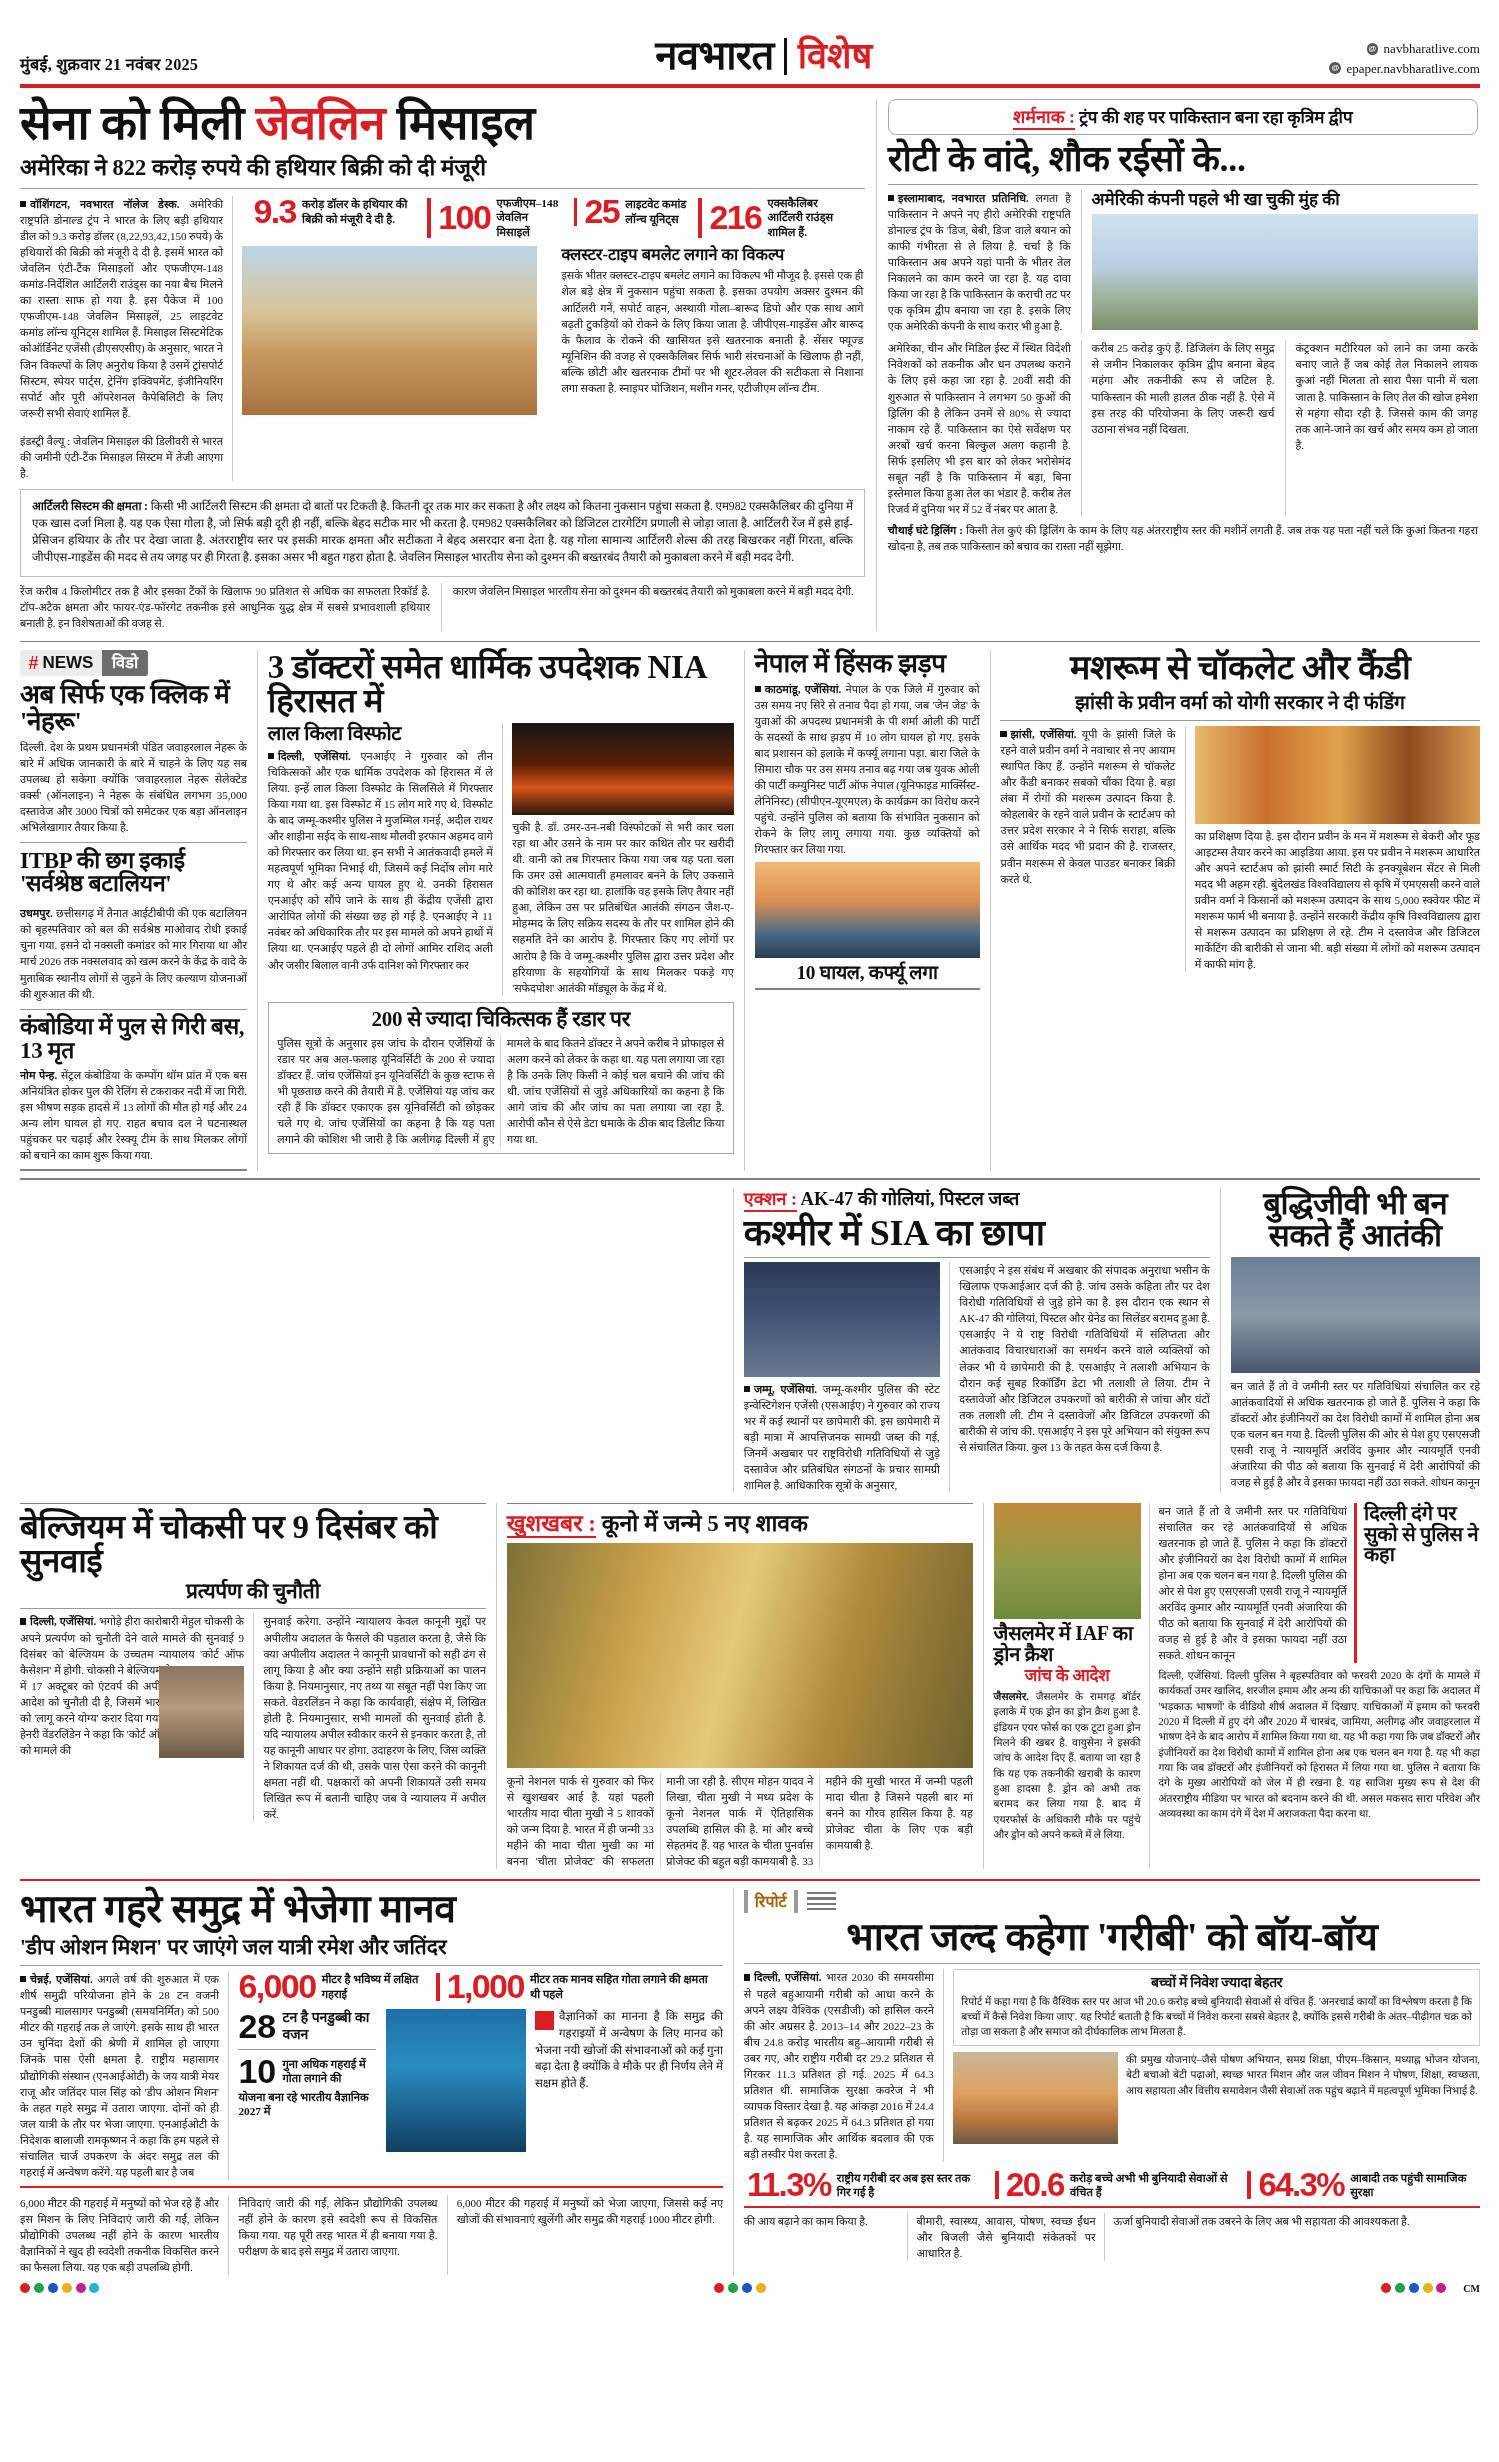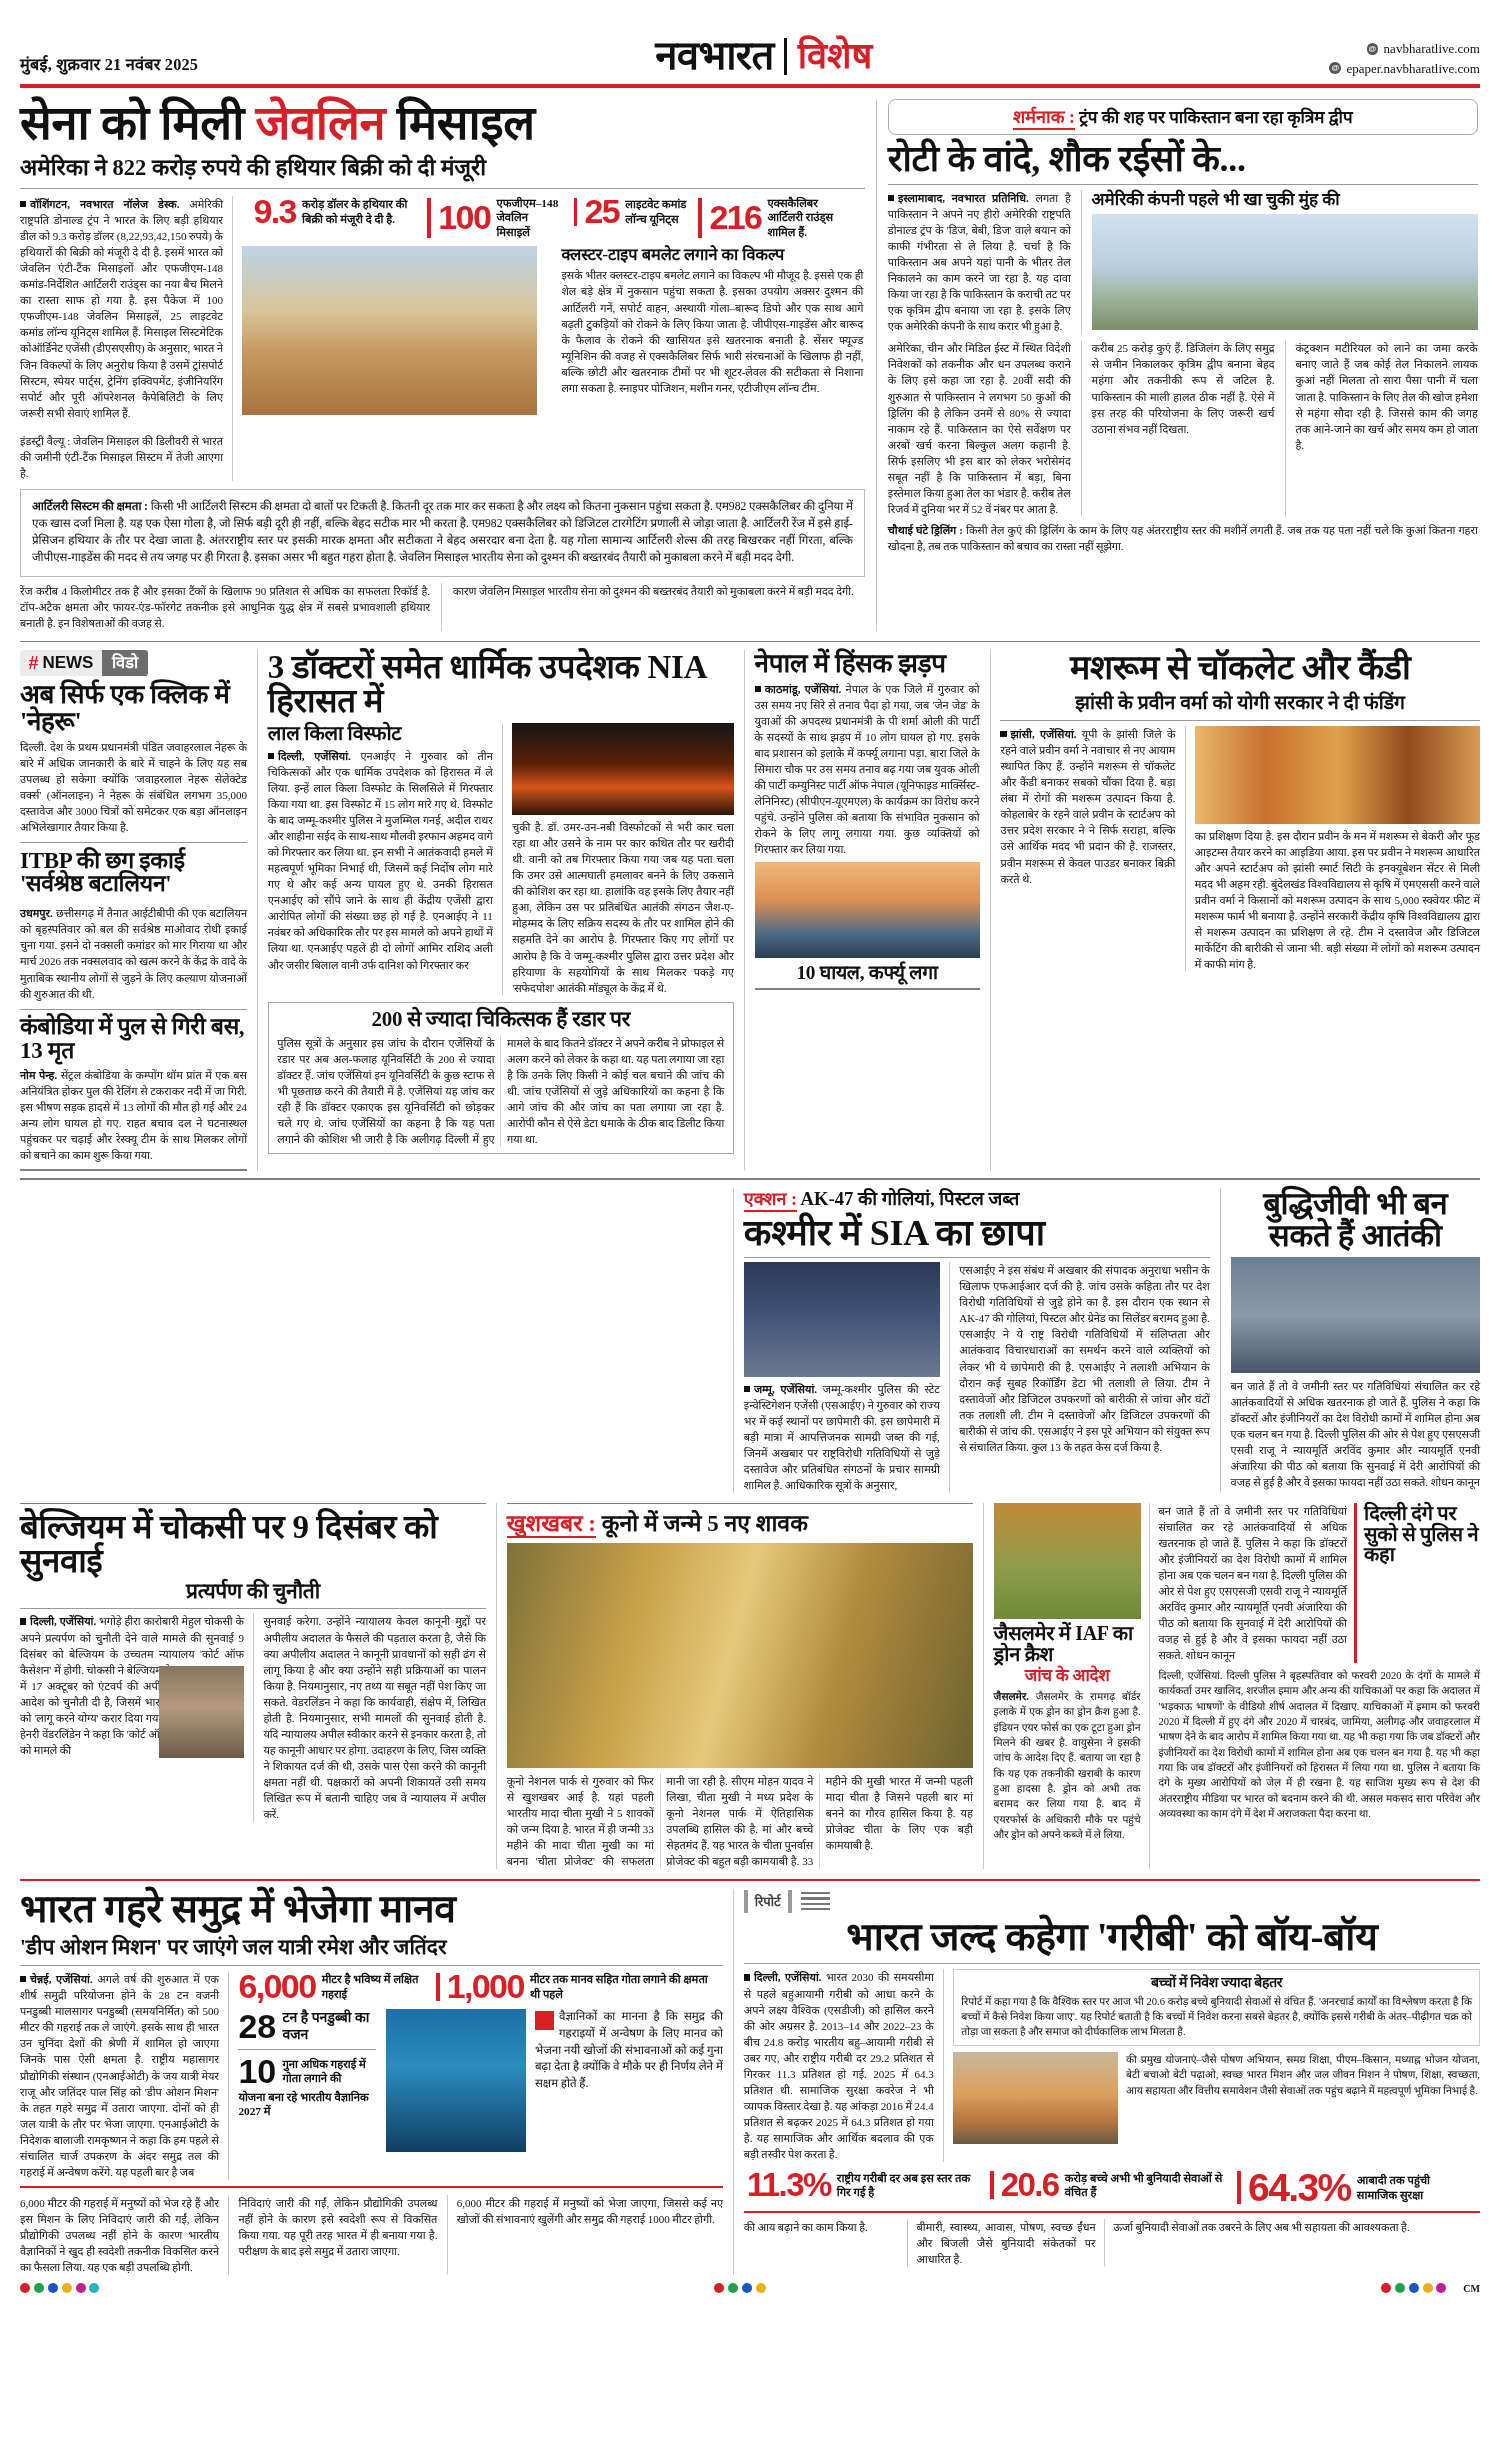--- a/index.html
+++ b/index.html
@@ -99,21 +99,21 @@
 
   .dotrow { display: flex; gap: 3.9px; align-items: center; }
   .dot { width: 10px; height: 10px; border-radius: 50%; }
 
   .label-tag {
     display: inline-block; color: #d81f26; font-weight: 700; font-size: 18px;
     border-bottom: 2.3px solid #d81f26; line-height: 1.1;
   }
   .pipe-tag { display: flex; align-items: center; gap: 7px; }
   .pipe-tag .bar { width: 3.9px; height: 23px; background: #9a9a9a; }
-  .pipe-tag .tg { color: #404040; font-weight: 700; font-size: 13px; }
+  .pipe-tag .tg { color: #a16207; font-weight: 700; font-size: 16px; }
 
   .hamburger { display:inline-block; width:29.5px; }
   .hamburger i { display:block; height:2.3px; background:#777; margin:3.1px 0; }
 </style>
 </head>
 <body>
 
 <div class="page">
 
   <div class="masthead">
@@ -511,21 +511,21 @@
       <div class="stat-row" style="margin-top:7.8px;">
         <div class="stat" style="padding-left:3.1px;">
           <span class="num" style="font-size:33px;">11.3%</span>
           <span class="lbl">राष्ट्रीय गरीबी दर अब इस स्तर तक गिर गई है</span>
         </div>
         <div class="stat">
           <span class="num" style="font-size:33px;">20.6</span>
           <span class="lbl">करोड़ बच्चे अभी भी बुनियादी सेवाओं से वंचित हैं</span>
         </div>
         <div class="stat">
-          <span class="num" style="font-size:39px;">64.3%</span>
+          <span class="num" style="font-size:33px;">64.3%</span>
           <span class="lbl">आबादी तक पहुंची सामाजिक सुरक्षा</span>
         </div>
       </div>
       <div class="rule-red-thin" style="margin:5.4px 0;"></div>
       <div style="display:flex;gap:8.5px;">
         <div style="width:155px;" class="body-txt">की आय बढ़ाने का काम किया है.</div>
         <div class="vrule"></div>
         <div style="width:179px;" class="body-txt">बीमारी, स्वास्थ्य, आवास, पोषण, स्वच्छ ईंधन और बिजली जैसे बुनियादी संकेतकों पर आधारित है.</div>
         <div class="vrule"></div>
         <div style="flex:1;" class="body-txt">ऊर्जा बुनियादी सेवाओं तक उबरने के लिए अब भी सहायता की आवश्यकता है.</div>

